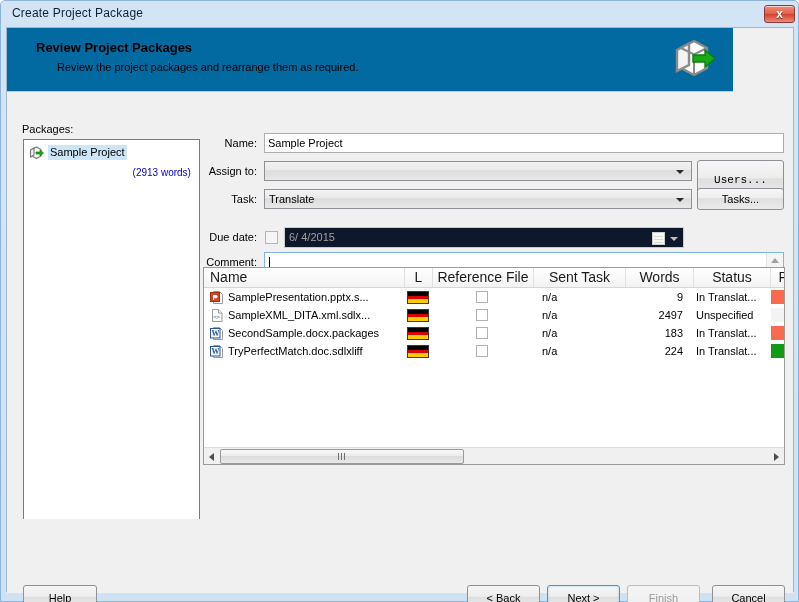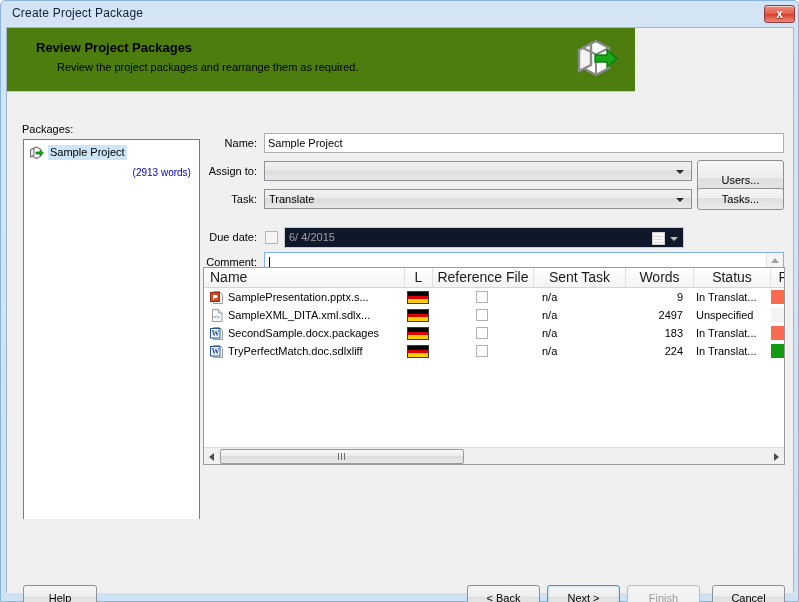--- a/index.html
+++ b/index.html
@@ -66,22 +66,22 @@
     font-size: 12px;
     font-weight: bold;
     color: #ffffff;
     text-shadow: 0 1px 1px rgba(0,0,0,.45);
   }
 
   
   #header {
     position: absolute;
     left: 0; top: 0;
-    width: 628px; height: 64px;
-    background: #4d7c0f;
+    width: 726px; height: 64px;
+    background: #0369a1;
     border-bottom: 1px solid #c8c8c8;
     box-sizing: border-box;
   }
   #header-title {
     position: absolute;
     left: 29px; top: 12px;
     font-size: 13px;
     font-weight: bold;
     color: #000000;
   }
@@ -498,21 +498,21 @@
       </div>
 
       <div class="form-label" style="left:170px; top:45px; width:80px;">Name:</div>
       <input class="txtbox" id="name-input" type="text" style="left: 257px; top: 41px; width: 520px; height: 20px;" value="Sample Project">
 
       <div class="form-label" style="left:170px; top:73px; width:80px;">Assign to:</div>
       <div class="combo" style="left:257px; top:69px; width:428px; height:20px;">
         <span></span>
         <span class="arrow"></span>
       </div>
-      <button class="btn" style="left:690px; top:68px; width:87px; height:39px;">Users...</button>
+      <button class="btn" style="left:690px; top:68px; width:87px; height:39px;font-family:Liberation Mono, monospace;">Users...</button>
 
       <div class="form-label" style="left:170px; top:101px; width:80px;">Task:</div>
       <div class="combo" style="left:257px; top:97px; width:428px; height:20px;">
         <span>Translate</span>
         <span class="arrow"></span>
       </div>
       <button class="btn" style="left:690px; top:96px; width:87px; height:22px;">Tasks...</button>
 
       <div class="form-label" style="left:170px; top:139px; width:80px;">Due date:</div>
       <div id="duedate-check" style="top:139px;"></div>

